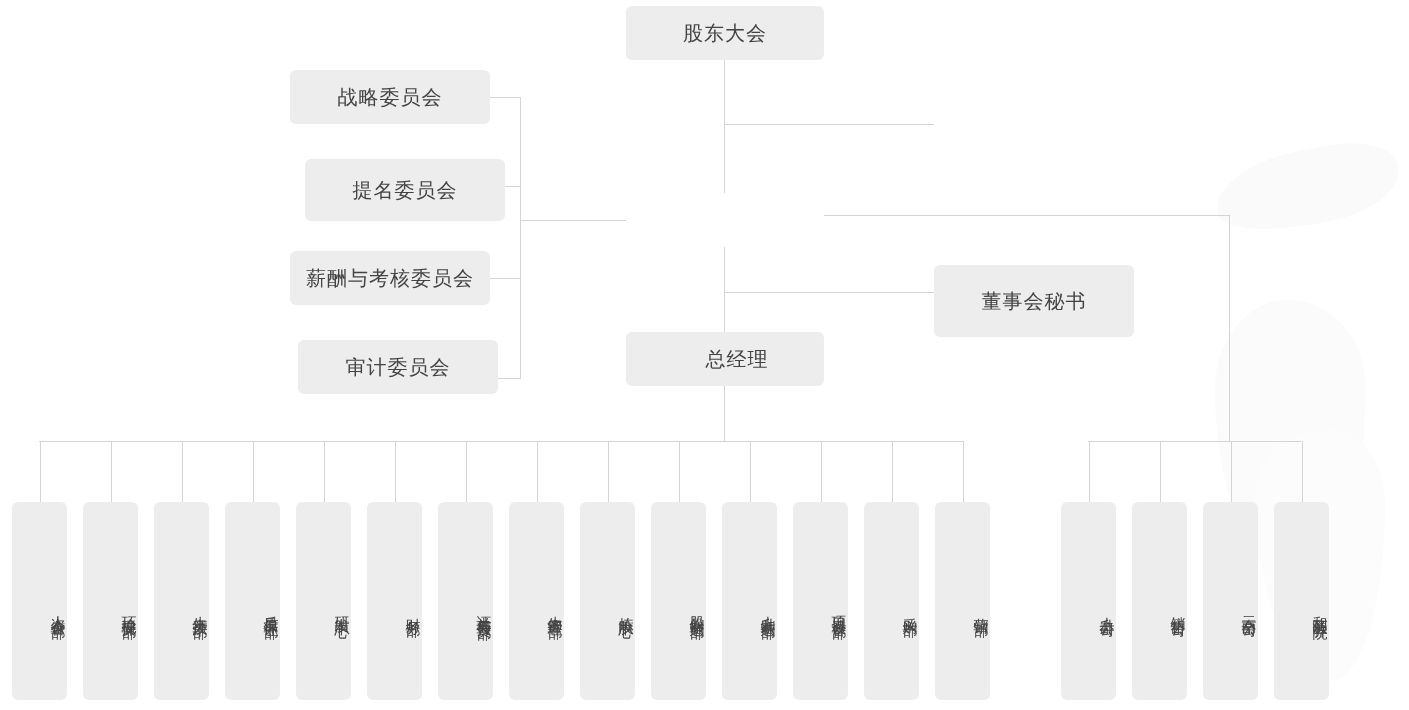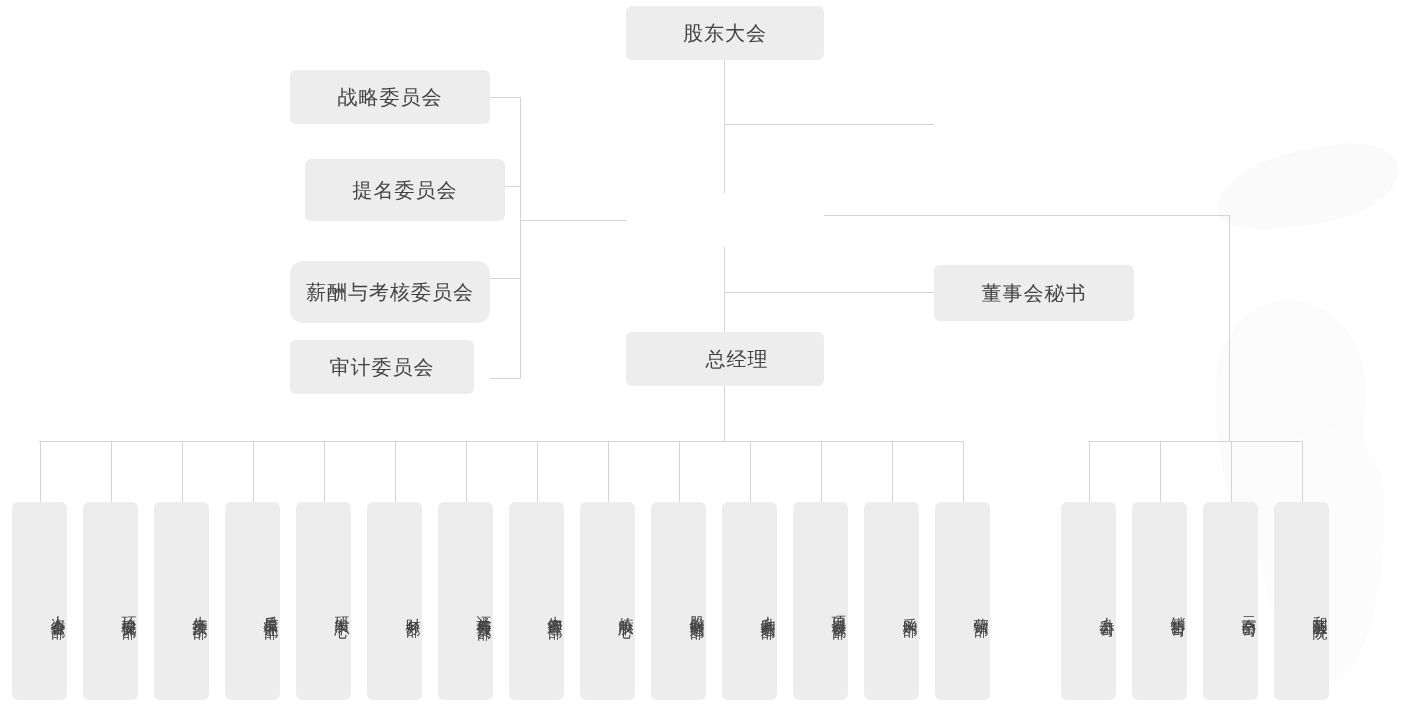--- a/index.html
+++ b/index.html
@@ -133,39 +133,39 @@
       <div class="line v" style="position: absolute; left: 1231px; top: 441px; height: 61px;"></div>
       <div class="line v" style="position: absolute; left: 1302px; top: 441px; height: 61px;"></div>
     </div>
 
   <div class="node horiz" id="n-shareholders" style="left: 626px; top: 6px; width: 198px; height: 54px;">
     <span>股东大会</span>
   </div>
 
 
 
-  <div class="node horiz" id="n-secretary" style="left: 934px; top: 265px; width: 200px; height: 56px;">
+  <div class="node horiz" id="n-secretary" style="left: 934px; top: 265px; width: 200px; height: 72px;">
     <span>董事会秘书</span>
   </div>
 
   <div class="node horiz" id="n-gm" style="left: 626px; top: 332px; width: 198px; height: 54px; padding-left: 24px;">
     <span>总经理</span>
   </div>
 
   <div id="committee-host">
       <div class="node horiz" style="left: 290px; top: 70px; width: 200px; height: 54px;">
         <span>战略委员会</span>
       </div>
       <div class="node horiz" style="left: 290px; top: 159px; width: 200px; height: 62px; margin-left: 15px;">
         <span>提名委员会</span>
       </div>
-      <div class="node horiz" style="left: 290px; top: 261px; width: 200px; height: 62px; border-radius: 13px;">
+      <div class="node horiz" style="left: 290px; top: 251px; width: 200px; height: 54px;">
         <span>薪酬与考核委员会</span>
       </div>
-      <div class="node horiz" style="left: 290px; top: 340px; width: 184px; height: 54px;">
+      <div class="node horiz" style="left: 298px; top: 340px; width: 200px; height: 54px;">
         <span>审计委员会</span>
       </div>
     </div>
   <div id="department-host">
       <div class="node vert" style="left: 12px; top: 502px; width: 55px; height: 198px;">
         <span>人资企管部</span>
       </div>
       <div class="node vert" style="left: 83px; top: 502px; width: 55px; height: 198px;">
         <span>环境安保部</span>
       </div>

